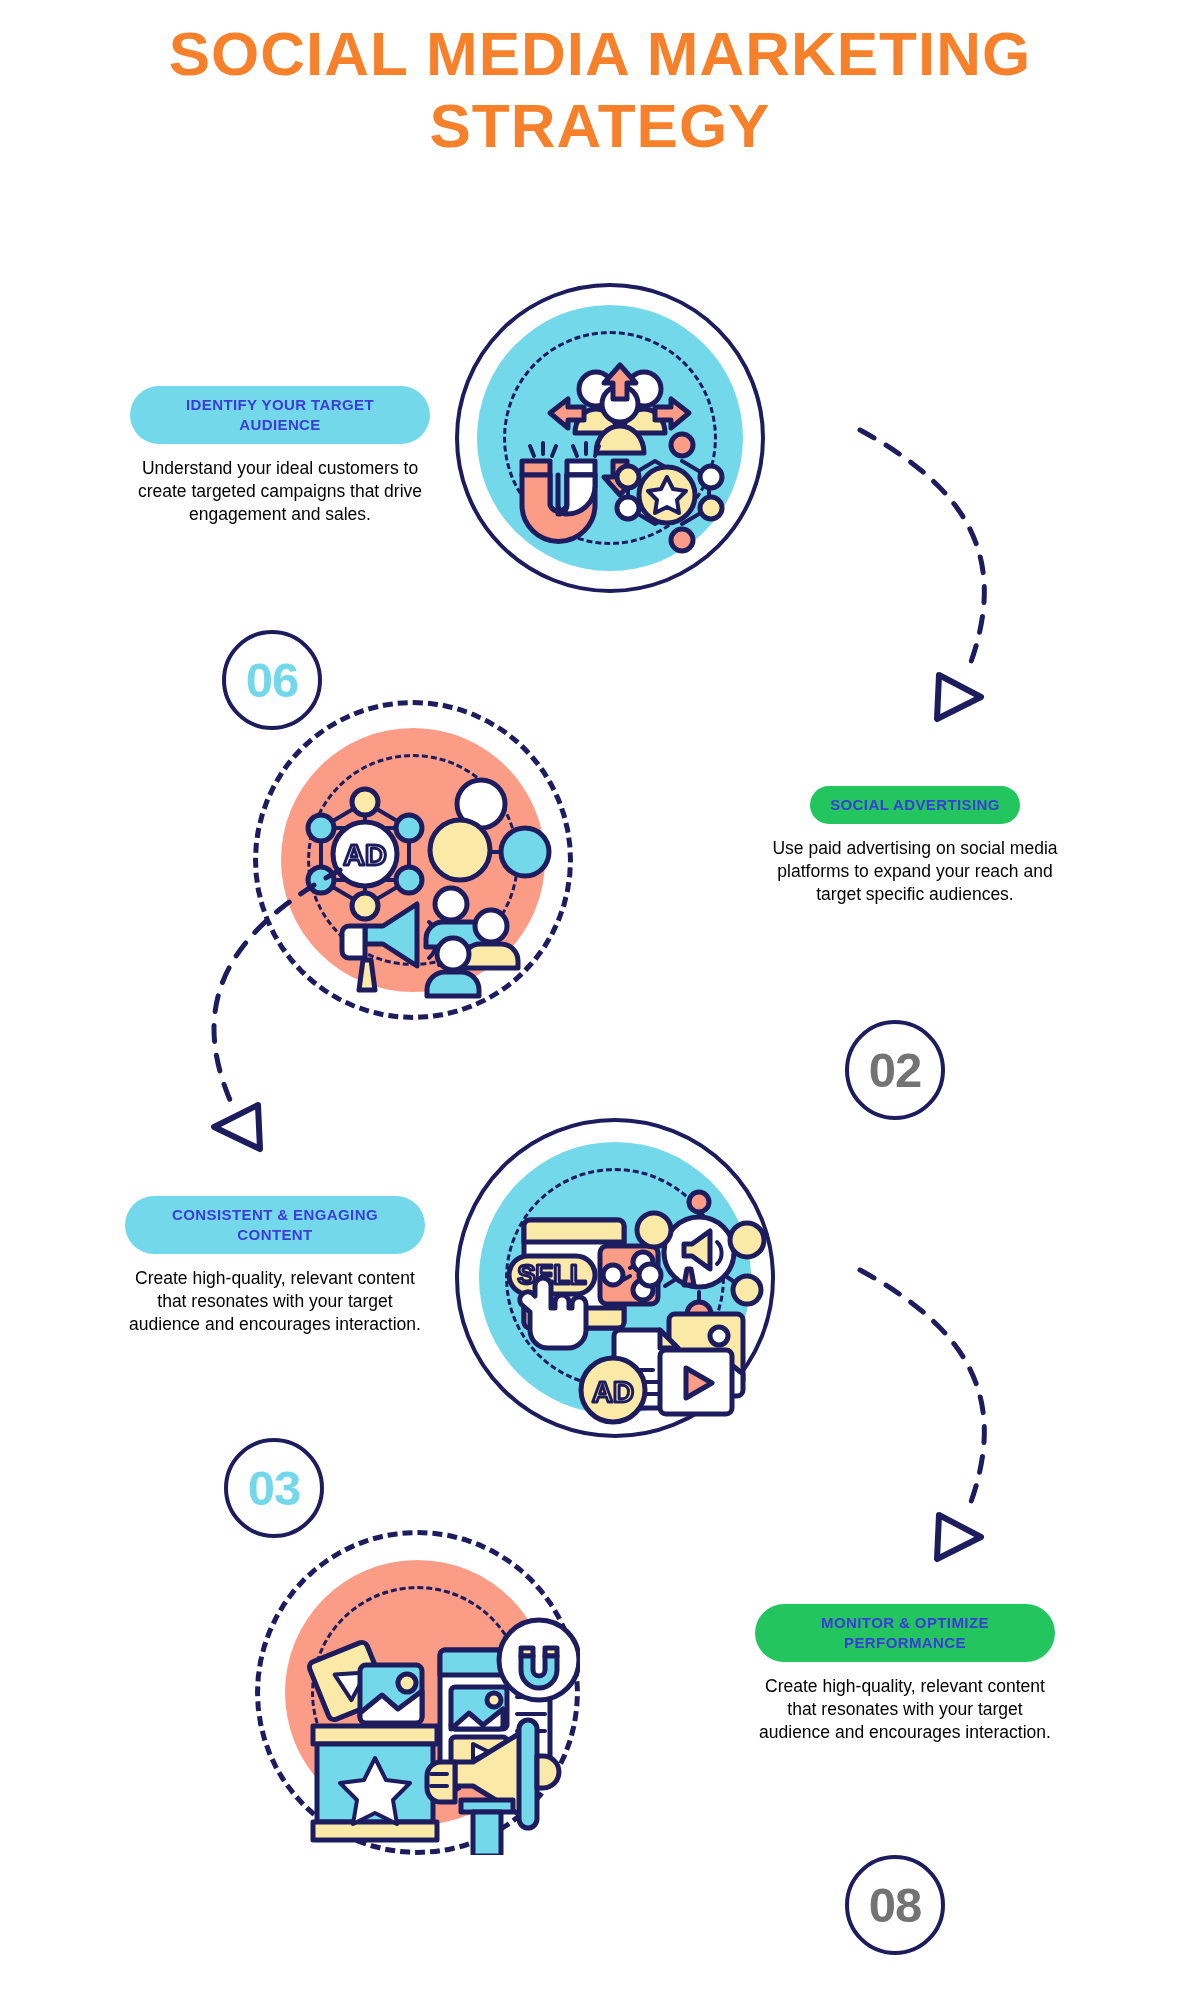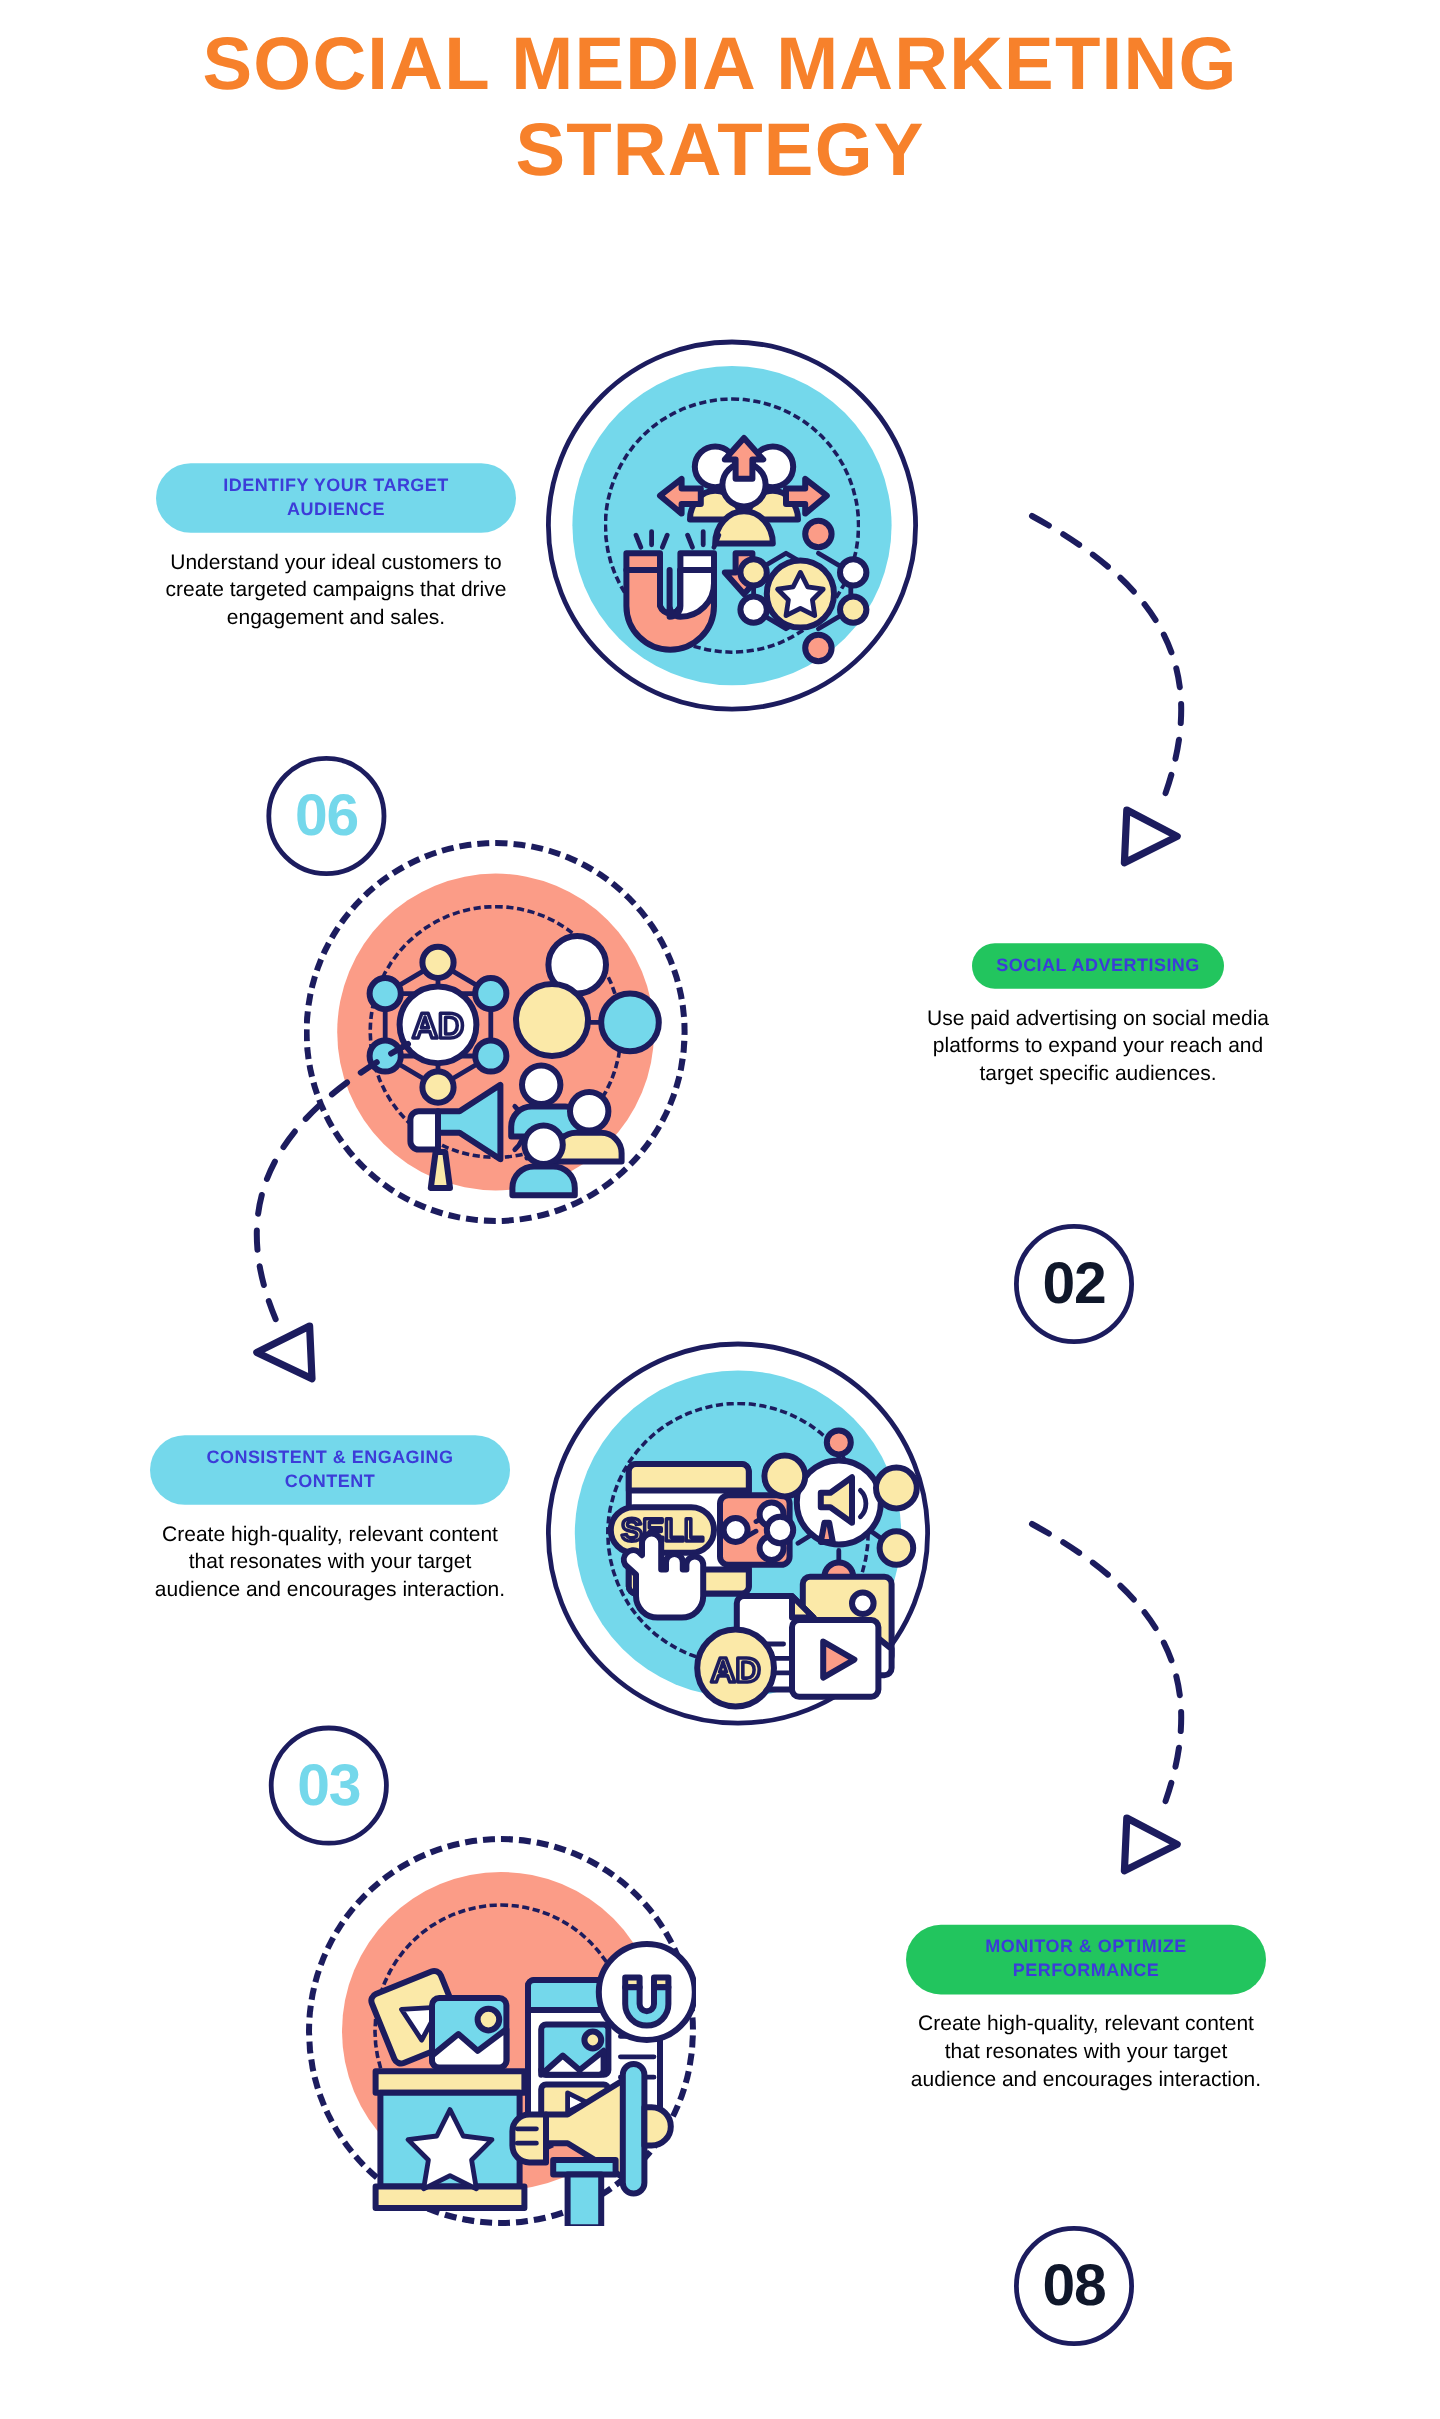--- a/index.html
+++ b/index.html
@@ -47,21 +47,21 @@
   .numbadge {
     position: absolute;
     width: 100px; height: 100px;
     border: 4px solid #1C1C5E;
     border-radius: 50%;
     display: flex; align-items: center; justify-content: center;
     font-size: 49px; font-weight: 700;
     letter-spacing: -1px;
   }
   .numbadge.cyan { color: #74D8EB; }
-  .numbadge.salmon { color: #0f172a; align-items: center; }
+  .numbadge.salmon { color: #737373; align-items: center; }
 
   
   .circlewrap { position: absolute; }
   .outerring {
     position: absolute; inset: 0;
     border-radius: 50%;
     border: 4px solid #1C1C5E;
   }
   .outerring.dashed { border-style: dashed; border-width: 5px; }
   .innercircle {

